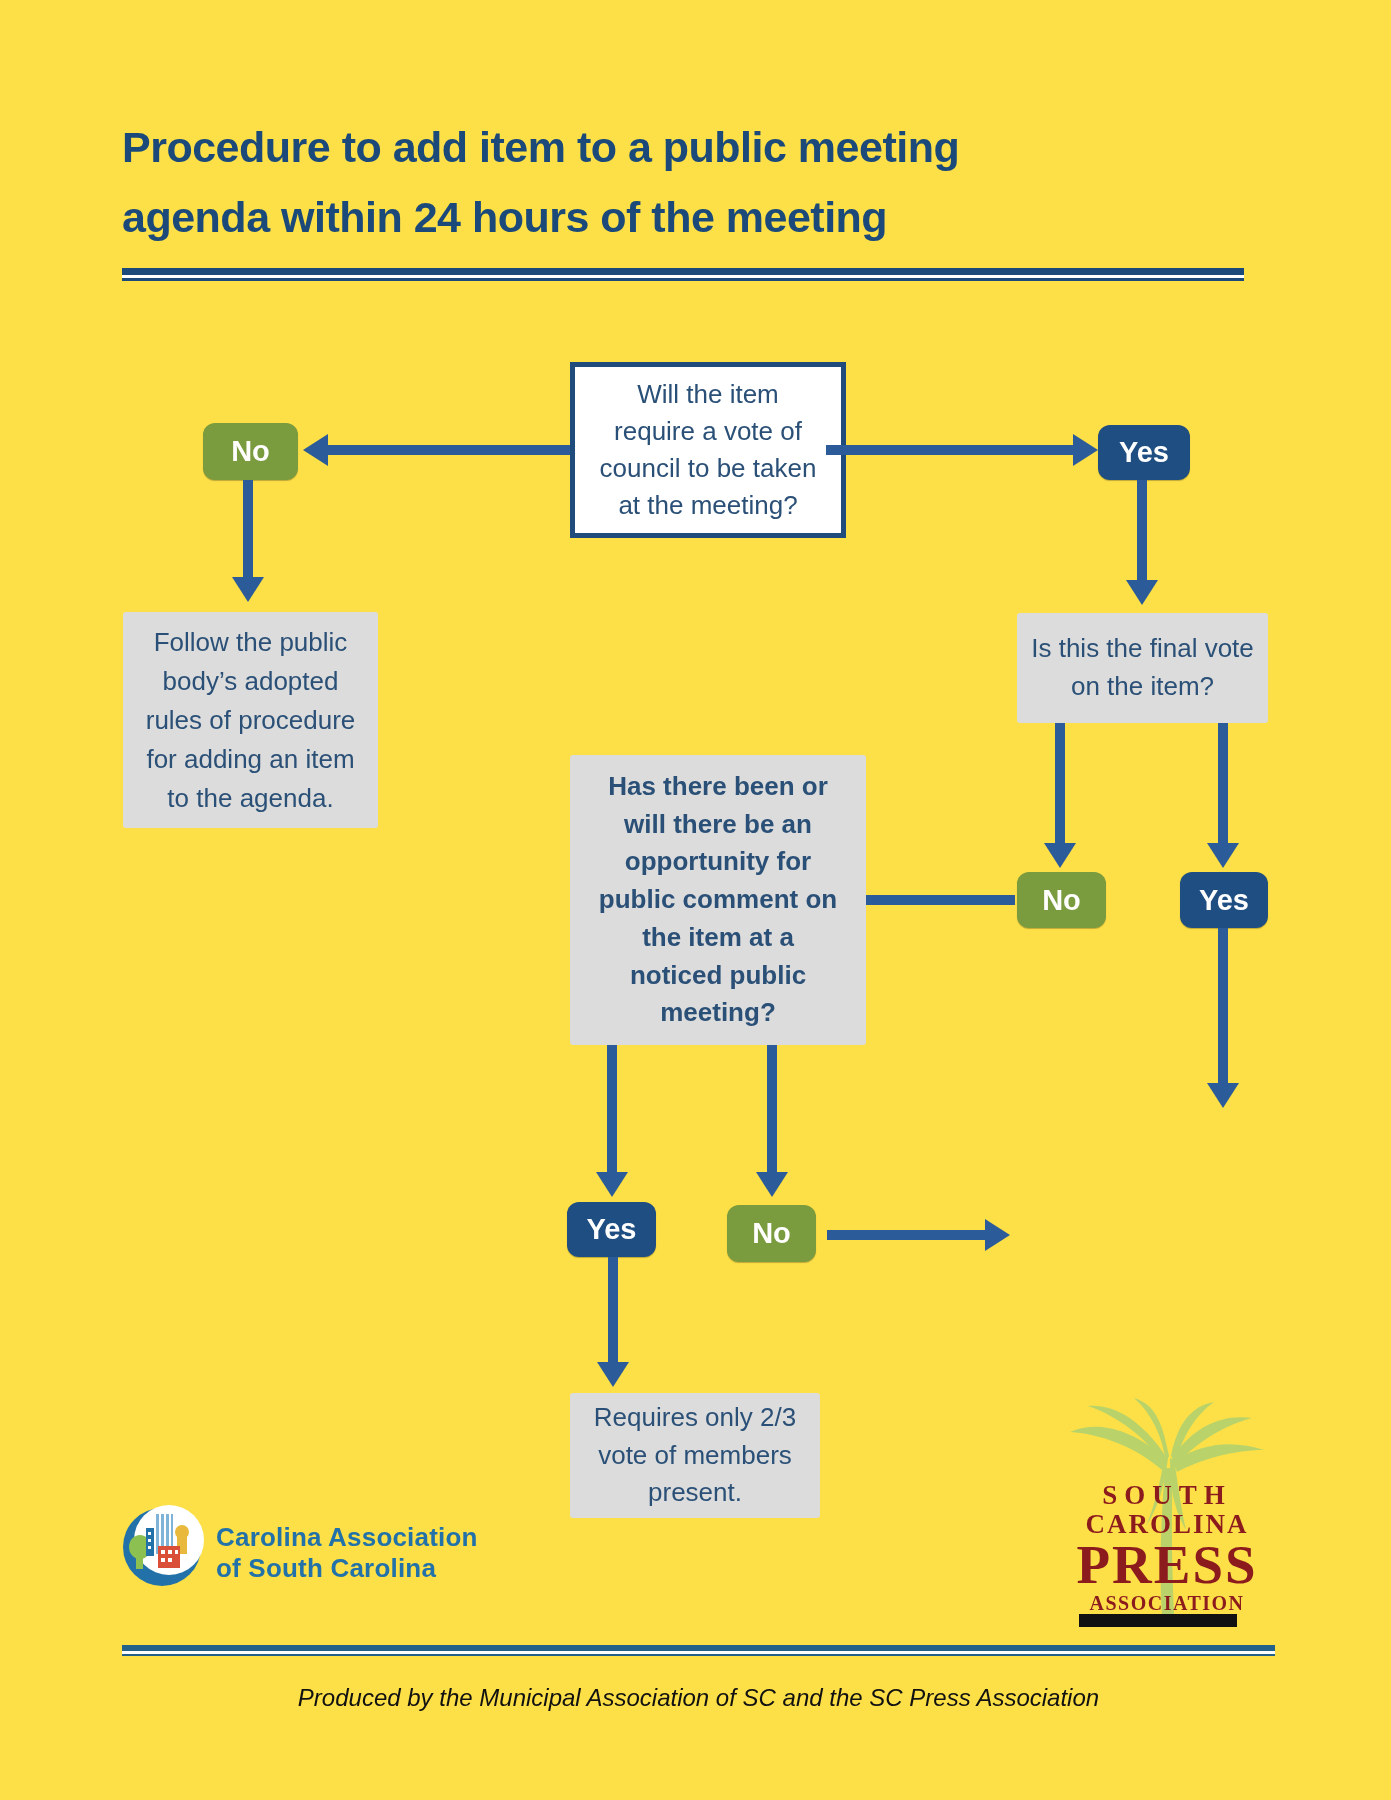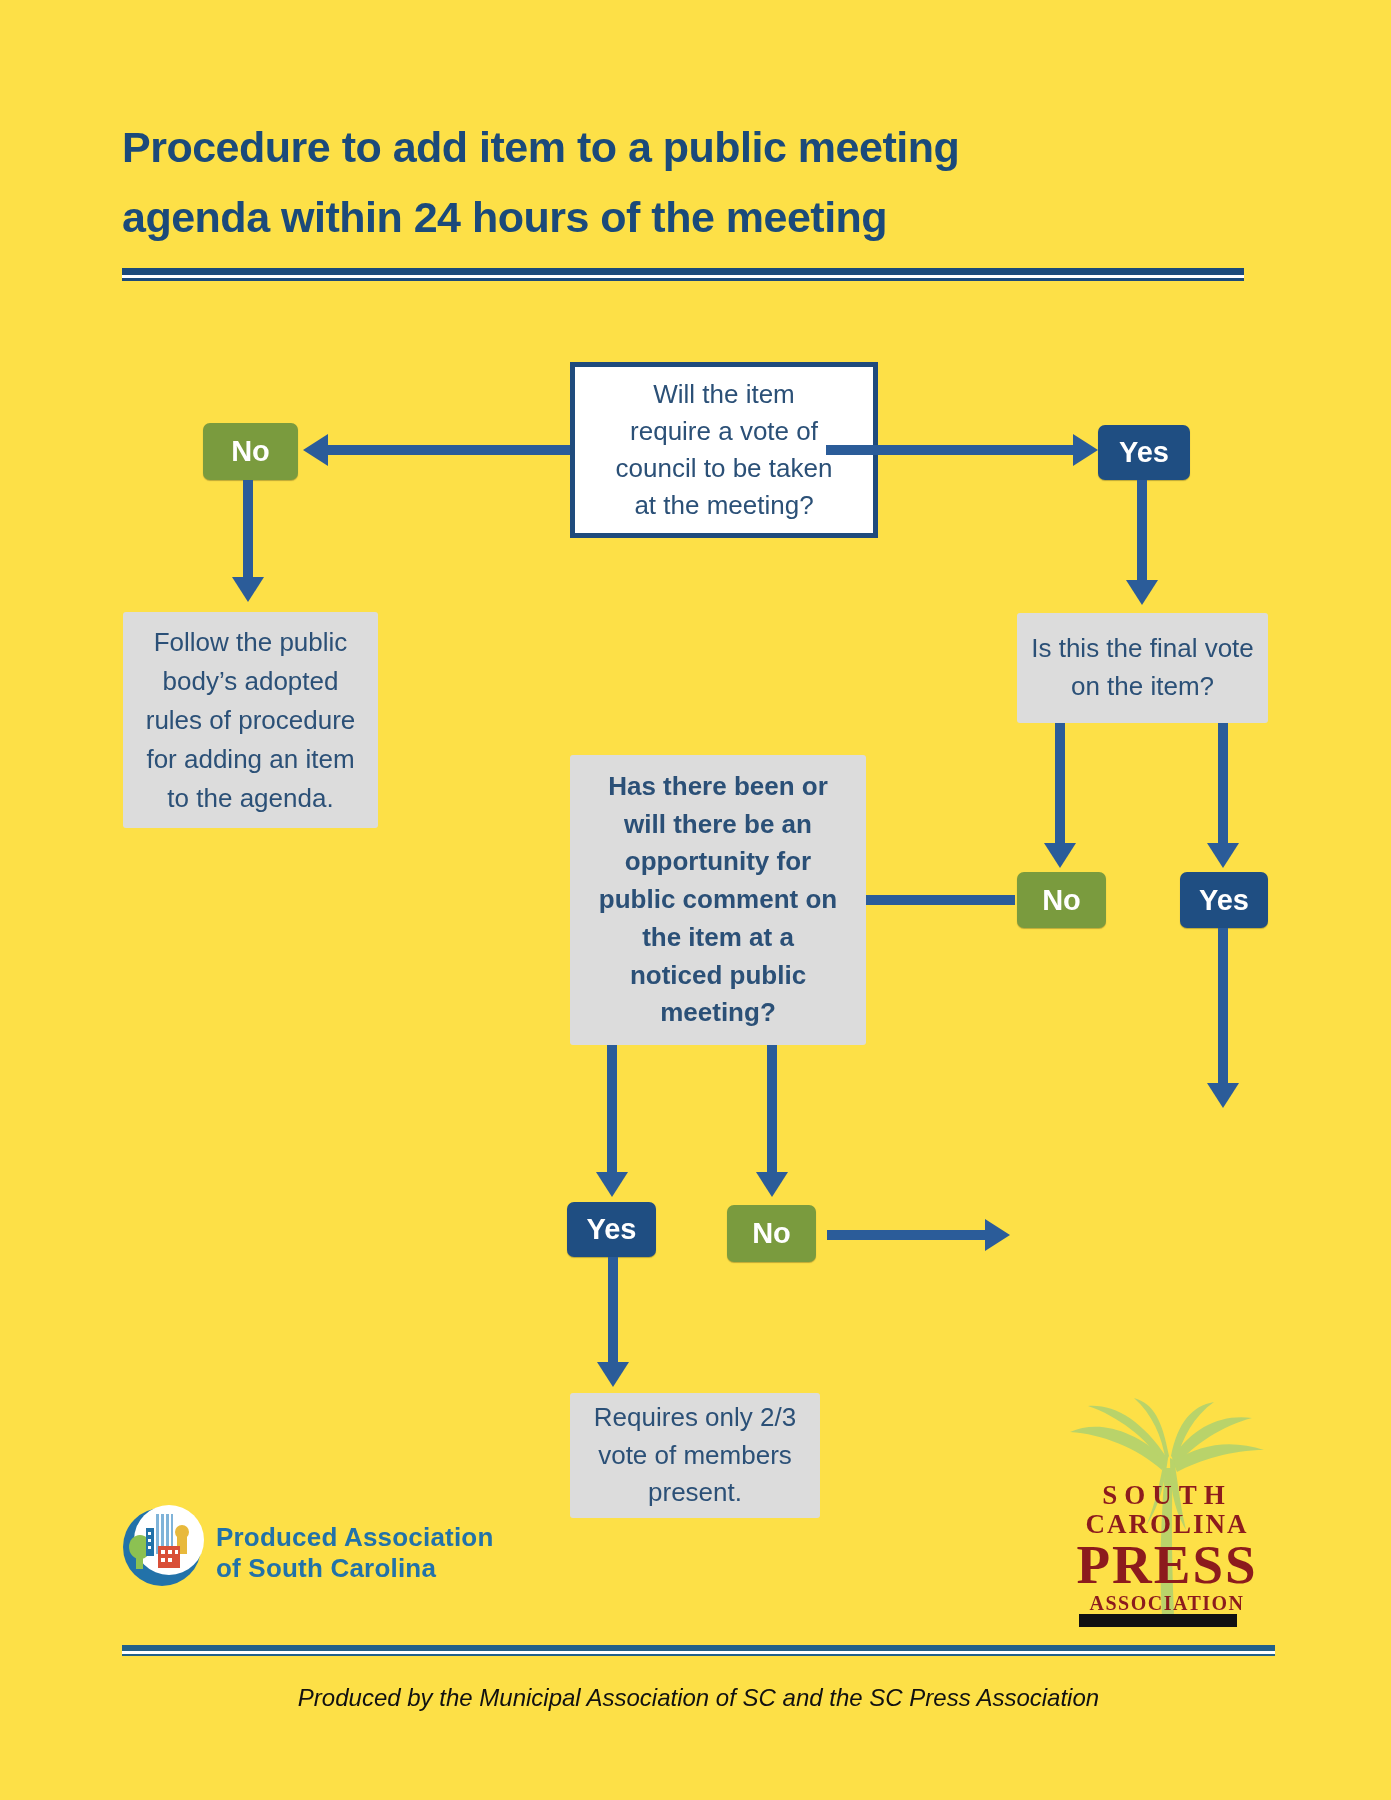--- a/index.html
+++ b/index.html
@@ -32,21 +32,21 @@
   }
   .qbox {
     background:#ffffff; border:5px solid #1f4b7d; color:#2b5077;
     font-size:26px; line-height:1.42;
   }
   .graybox {
     background:#dcdcdc; border-radius:3px; color:#2b5077;
     font-size:26px; line-height:1.45;
   }
   .tag {
-    border-radius:7px; color:#ffffff; font-weight:bold; font-size:29px;
+    border-radius:12px; color:#ffffff; font-weight:bold; font-size:29px;
     box-shadow:0 1px 1px rgba(0,0,0,0.25);
   }
   .tag.green { background:#7a9b3e; }
   .tag.navy  { background:#1f4e82; }
 
   
   .shaft { position:absolute; background:#2b5c99; }
   .head  { position:absolute; width:0; height:0; }
   .head.left  { border-top:16px solid transparent; border-bottom:16px solid transparent; border-right:25px solid #2b5c99; }
   .head.right { border-top:16px solid transparent; border-bottom:16px solid transparent; border-left:25px solid #2b5c99; }
@@ -77,21 +77,21 @@
 <body>
 
 <div id="page">
 
   <div class="title">
     <div>Procedure to add item to a public meeting</div>
     <div>agenda within 24 hours of the meeting</div>
   </div>
   <div class="rule-double" style="left:122px; top:268px; width:1122px;"></div>
 
-  <div class="node qbox" style="left:570px; top:362px; width:308px; height:176px; padding:10px;">Will the item
+  <div class="node qbox" style="left:570px; top:362px; width:276px; height:176px; padding:10px;">Will the item
 require a vote of
 council to be taken
 at the meeting?</div>
 
   <div class="head left" style="left:303px; top:434px;"></div>
   <div class="shaft" style="left:328px; top:445px; width:242px; height:10px;"></div>
 
   <div class="shaft" style="left:826px; top:445px; width:247px; height:10px;"></div>
   <div class="head right" style="left:1073px; top:434px;"></div>
 
@@ -172,21 +172,21 @@
       <rect x="57" y="38" width="10" height="18" fill="#e8b93c"></rect>
       <rect x="38" y="48" width="22" height="22" fill="#d94f38"></rect>
       <rect x="41" y="52" width="4" height="4" fill="#ffffff"></rect>
         <rect x="48" y="52" width="4" height="4" fill="#ffffff"></rect>
         <rect x="55" y="52" width="3" height="4" fill="#ffffff"></rect>
       <rect x="41" y="60" width="4" height="4" fill="#ffffff"></rect>
         <rect x="48" y="60" width="4" height="4" fill="#ffffff"></rect>
     </svg>
   </div>
   <div class="masc-text">
-    <div>Produced Association</div>
+    <div>Carolina Association</div>
     <div>of South Carolina</div>
   </div>
 
   <svg class="abs" style="left:1062px; top:1398px;" width="210" height="240" viewBox="0 0 210 240">
     <g fill="#b9d36a">
       <path d="M103 70 C 99 120, 97 170, 100 218 L 112 218 C 110 170, 109 120, 111 70 Z"></path>
       <path d="M105 62 C 70 30, 35 22, 8 34 C 40 36, 75 50, 100 72 Z"></path>
       <path d="M105 60 C 80 22, 52 6, 26 8 C 56 18, 84 40, 102 66 Z"></path>
       <path d="M107 58 C 100 22, 92 6, 72 0 C 90 16, 100 38, 104 64 Z"></path>
       <path d="M109 58 C 116 24, 130 8, 152 4 C 132 18, 120 40, 114 64 Z"></path>

